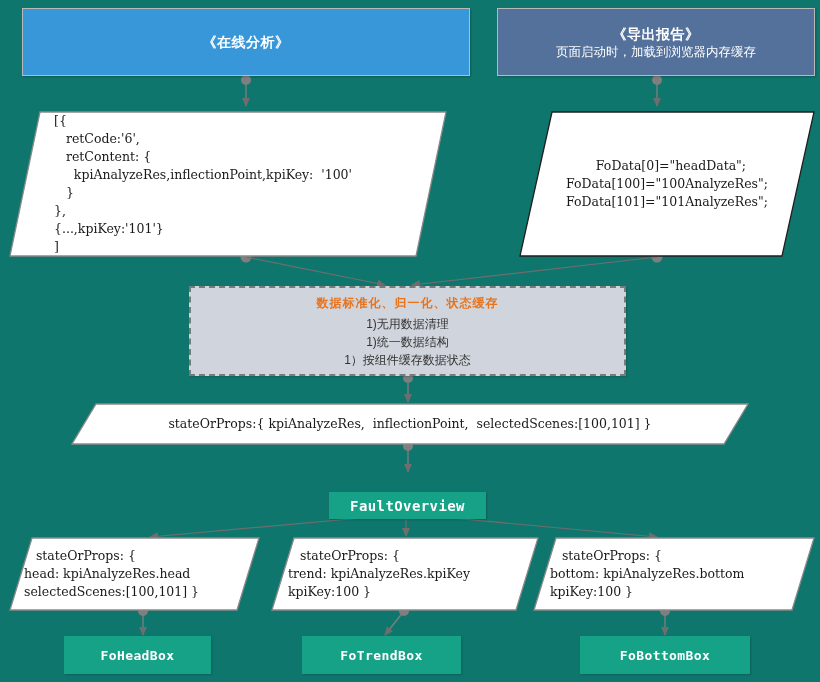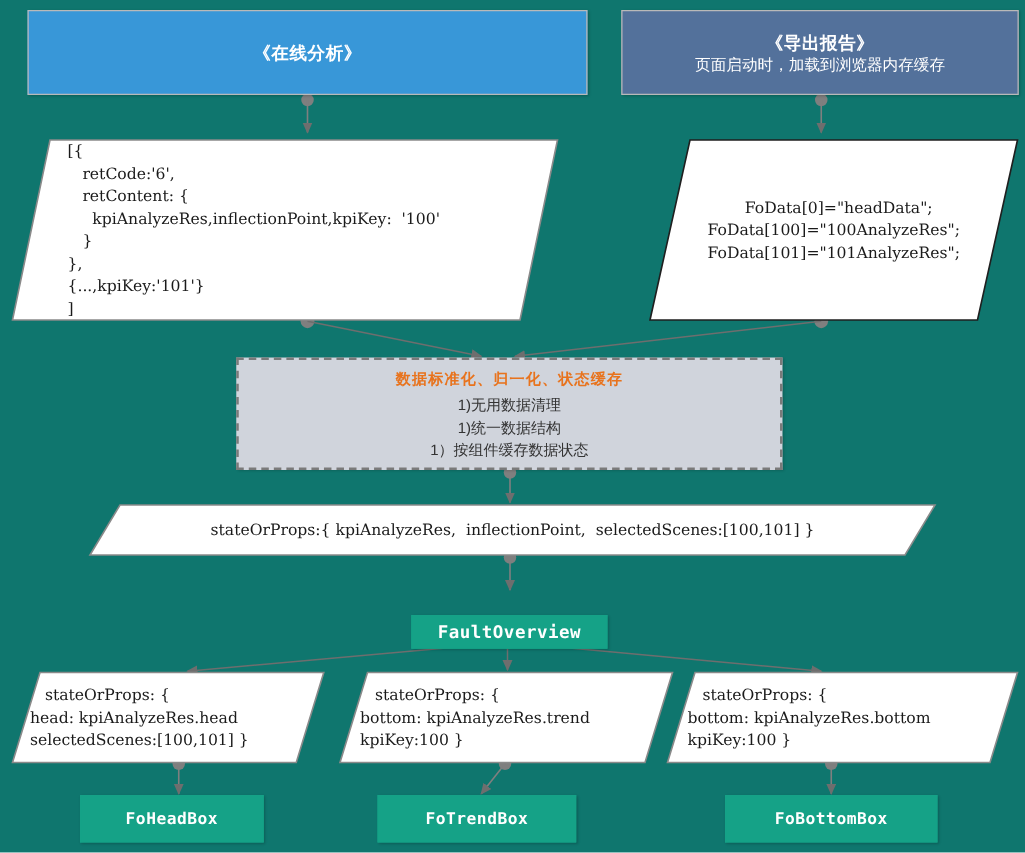--- a/index.html
+++ b/index.html
@@ -256,21 +256,21 @@
       <div>selectedScenes:[100,101] }</div>
     </div>
   </div>
 
   <div class="para" style="left:270px; top:536px; width:270px; height:76px;">
     <svg width="270" height="76">
       <polygon points="24,2 268,2 246,74 2,74" fill="#ffffff" stroke="#8a8a8a" stroke-width="1.3"></polygon>
     </svg>
     <div class="ptext" style="padding-left:18px;">
       <div>   stateOrProps: {</div>
-      <div>bottom: kpiAnalyzeRes.trend</div>
+      <div>trend: kpiAnalyzeRes.kpiKey</div>
       <div>kpiKey:100 }</div>
     </div>
   </div>
 
   <div class="para" style="left:532px; top:536px; width:284px; height:76px;">
     <svg width="284" height="76">
       <polygon points="24,2 282,2 260,74 2,74" fill="#ffffff" stroke="#8a8a8a" stroke-width="1.3"></polygon>
     </svg>
     <div class="ptext" style="padding-left:18px;">
       <div>   stateOrProps: {</div>

